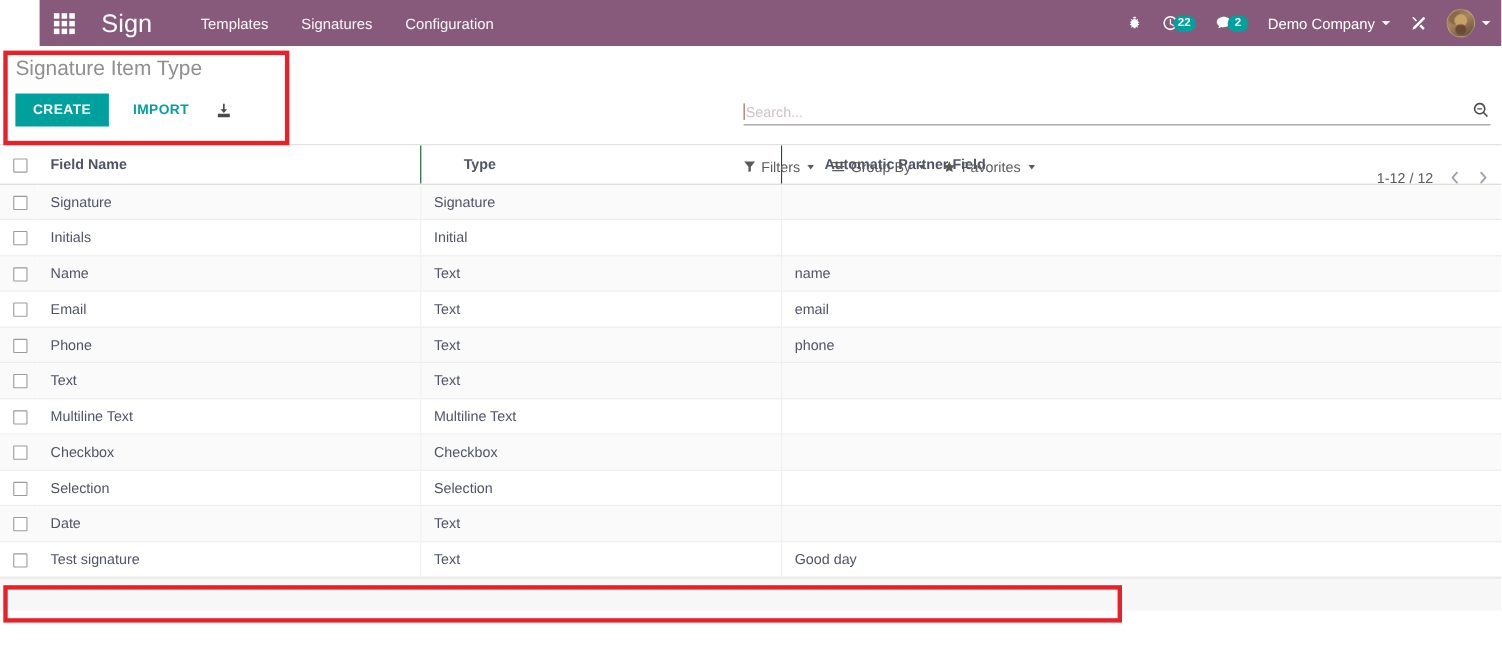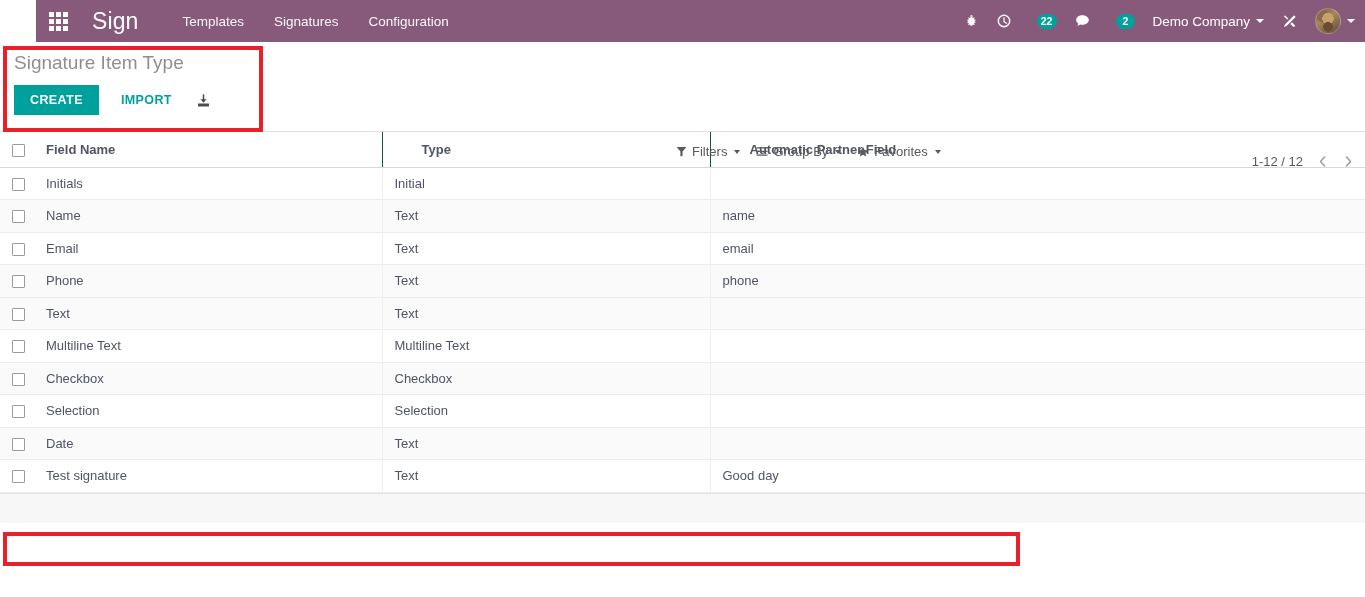--- a/index.html
+++ b/index.html
@@ -74,21 +74,20 @@
     align-items: center;
     gap: 17px;
   }
 
   .nav-icon-btn {
     display: flex;
     align-items: center;
     cursor: pointer;
     color: #ffffff;
     position: relative;
-    gap: 30px;
   }
   .nav-icon-btn svg { display: block; fill: #ffffff; }
 
   .badge-counter {
     background: #00A09D;
     color: #ffffff;
     font-size: 10.5px;
     font-weight: 700;
     border-radius: 9px;
     padding: 1px 5px 1px 4px;
@@ -423,20 +422,32 @@
       <button class="btn-import">IMPORT</button>
       <span class="btn-download-icon">
         <svg width="15" height="15" viewBox="0 0 16 16" aria-hidden="true">
           <path d="M7.2 1.4h1.6v5.3h2.4L8 10.4 4.8 6.7h2.4z"></path>
           <path d="M2.2 11.2h11.6v3.2H2.2z"></path>
         </svg>
       </span>
     </div>
   </div>
 
+  <div class="cp-search">
+    <div class="search-row">
+      <span class="search-caret"></span>
+      <input class="search-input" type="text" placeholder="Search..." style="">
+      <span class="search-magnifier">
+        <svg width="17" height="17" viewBox="0 0 18 18" aria-hidden="true">
+          <path d="M7.6 1.6a5.6 5.6 0 1 0 3.3 10.1l3.6 3.6 1.1-1.1-3.6-3.6A5.6 5.6 0 0 0 7.6 1.6zm0 1.5a4.1 4.1 0 1 1 0 8.2 4.1 4.1 0 0 1 0-8.2z"></path>
+          <path d="M5.3 6.8h4.6v1.1H5.3z"></path>
+        </svg>
+      </span>
+    </div>
+  </div>
 
   <div class="cp-filters">
 
     <span class="filter-btn">
       <svg width="11" height="11" viewBox="0 0 12 12" aria-hidden="true">
         <path d="M.6 1h10.8L7.2 6v4.5L4.8 11.4V6z"></path>
       </svg>
       <span>Filters</span>
       <span class="filter-caret"></span>
     </span>
@@ -480,20 +491,26 @@
       <tr>
         <th class="col-check">
           <span class="cbx"></span>
         </th>
         <th class="col-name">Field Name</th>
         <th class="col-type">Type</th>
         <th class="col-auto">Automatic Partner Field</th>
       </tr>
     </thead>
     <tbody id="list-body">
+        <tr class="odd">
+          <td class="col-check"><span class="cbx"></span></td>
+          <td class="col-name">Signature</td>
+          <td class="col-type">Signature</td>
+          <td class="col-auto"></td>
+        </tr>
         <tr class="even">
           <td class="col-check"><span class="cbx"></span></td>
           <td class="col-name">Initials</td>
           <td class="col-type">Initial</td>
           <td class="col-auto"></td>
         </tr>
         <tr class="odd">
           <td class="col-check"><span class="cbx"></span></td>
           <td class="col-name">Name</td>
           <td class="col-type">Text</td>

